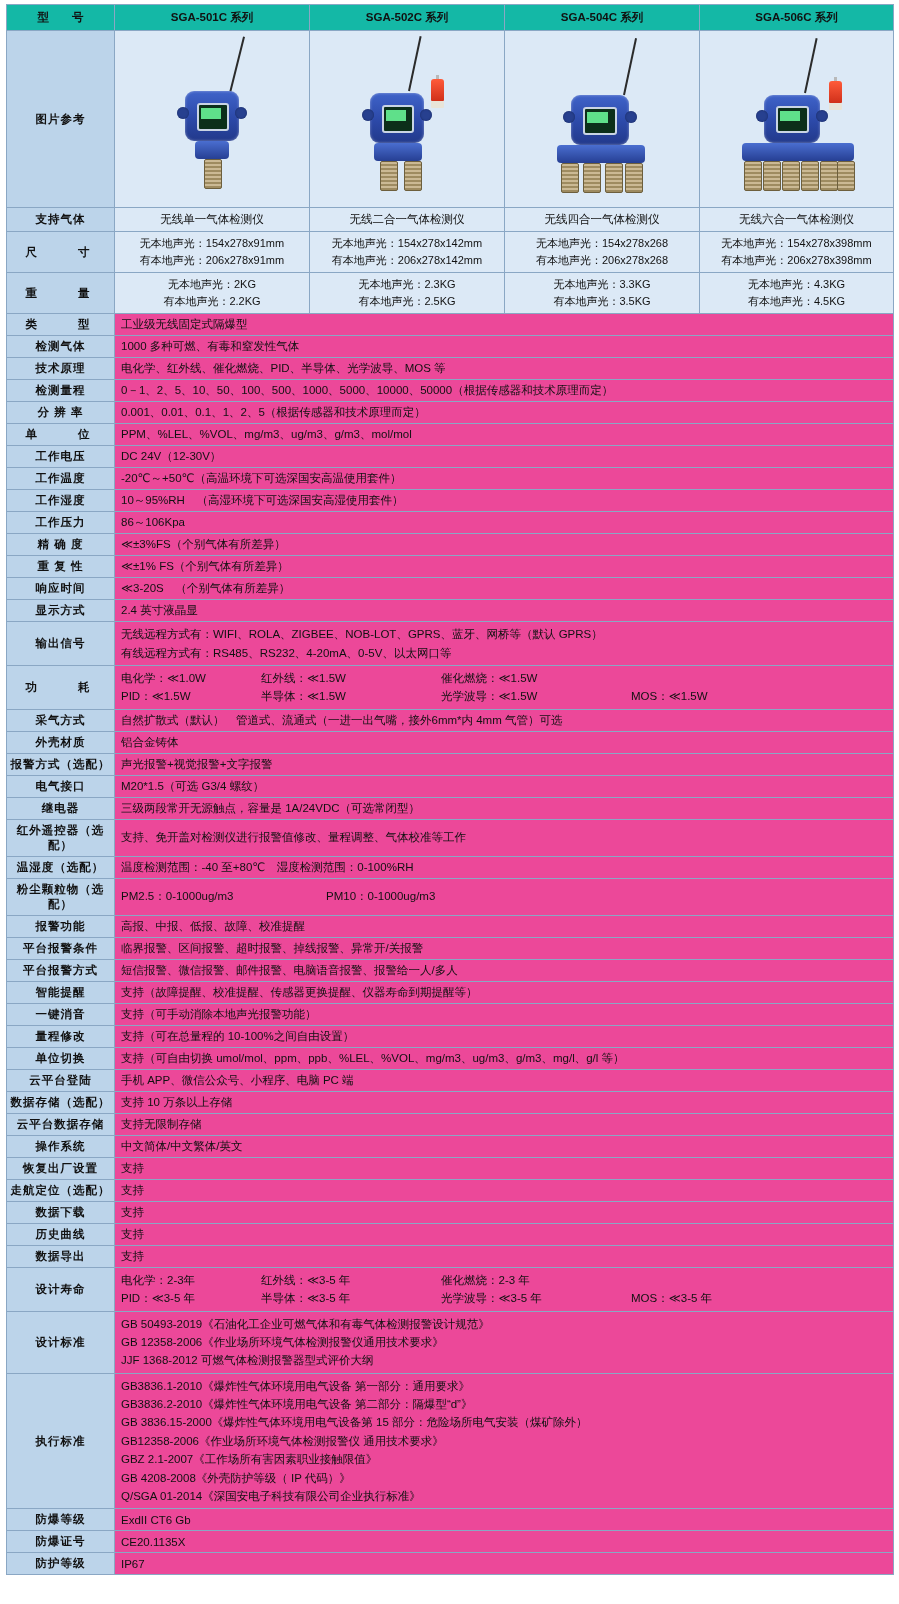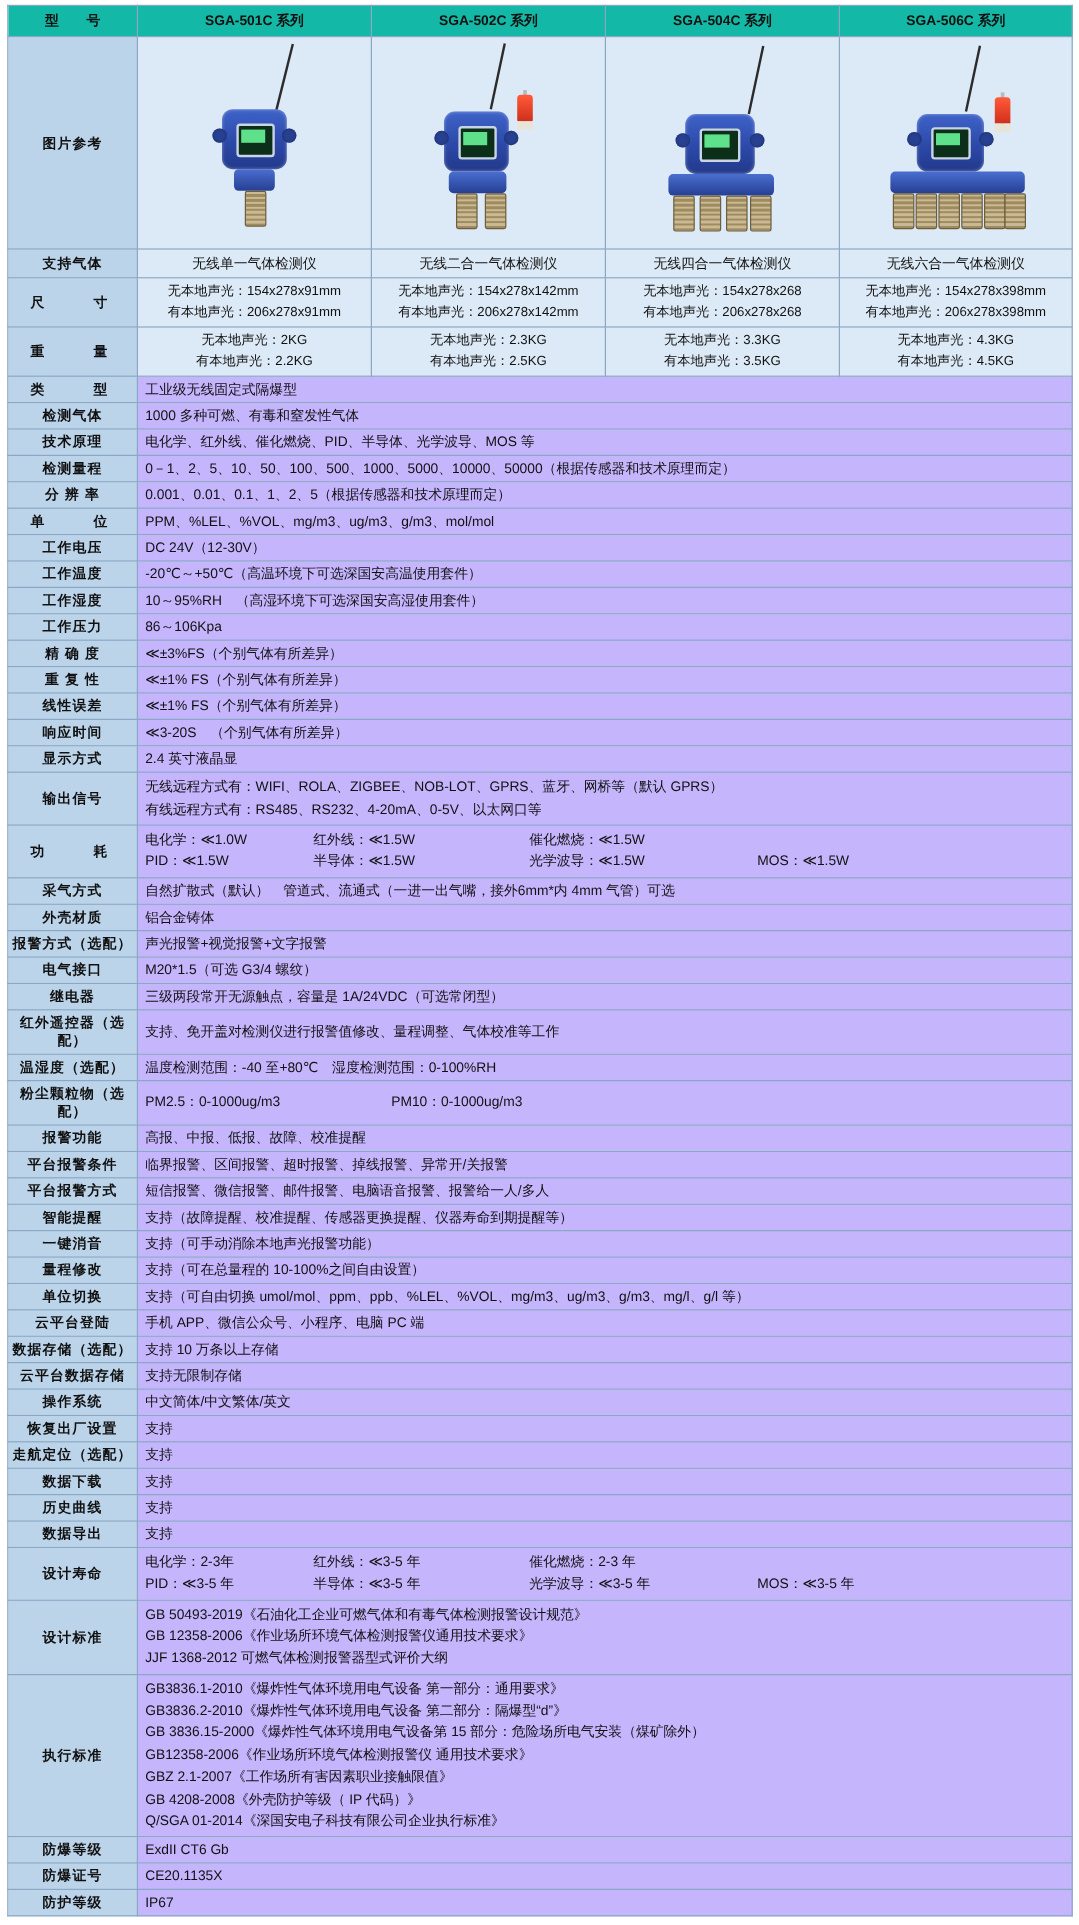--- a/index.html
+++ b/index.html
@@ -2,21 +2,21 @@
 <html><head>
 <meta charset="utf-8">
 <style>
   html,body{margin:0;padding:0;background:#fff;}
   body{font-family:"Liberation Sans","DejaVu Sans",sans-serif;}
   #sheet{width:899px;box-sizing:border-box;padding:4px 6px 6px 6px;}
   table{border-collapse:collapse;width:887px;table-layout:fixed;}
   td{border:1px solid #8aa7c4;vertical-align:middle;font-size:11.5px;color:#111;}
   .lbl{background:#bcd4ea;text-align:center;font-weight:bold;letter-spacing:1px;padding:3px 2px;width:108px;}
   .lbl.sp{letter-spacing:6px;}
-  .val{background:#c4b5fd;padding:3px 6px;text-align:left;}
+  .val{background:#ec4899;padding:3px 6px;text-align:left;}
   .hdr{background:#14b8a6;text-align:center;font-weight:bold;padding:5px 2px;}
   .modelcell{background:#dce9f6;text-align:center;padding:4px 2px;font-size:11.5px;}
   .imgcell{background:#dce9f6;text-align:center;padding:2px;height:172px;}
   .subcell{background:#dce9f6;text-align:center;padding:3px 2px;font-size:11px;}
   .two-line div{line-height:1.55;}
   .lines div{line-height:1.6;}
   .kv{display:flex;}
   .kv .k{white-space:nowrap;}
   
   .dev{position:relative;width:150px;height:168px;margin:0 auto;}
@@ -216,24 +216,20 @@
   </tr>
   <tr>
     <td class="lbl">精  确  度</td>
     <td class="val" colspan="4">≪±3%FS（个别气体有所差异）</td>
   </tr>
   <tr>
     <td class="lbl">重  复  性</td>
     <td class="val" colspan="4">≪±1% FS（个别气体有所差异）</td>
   </tr>
   <tr>
-    <td class="lbl">线性误差</td>
-    <td class="val" colspan="4">≪±1% FS（个别气体有所差异）</td>
-  </tr>
-  <tr>
     <td class="lbl">响应时间</td>
     <td class="val" colspan="4">≪3-20S　（个别气体有所差异）</td>
   </tr>
   <tr>
     <td class="lbl">显示方式</td>
     <td class="val" colspan="4">2.4 英寸液晶显</td>
   </tr>
 
   <tr>
     <td class="lbl">输出信号</td>

